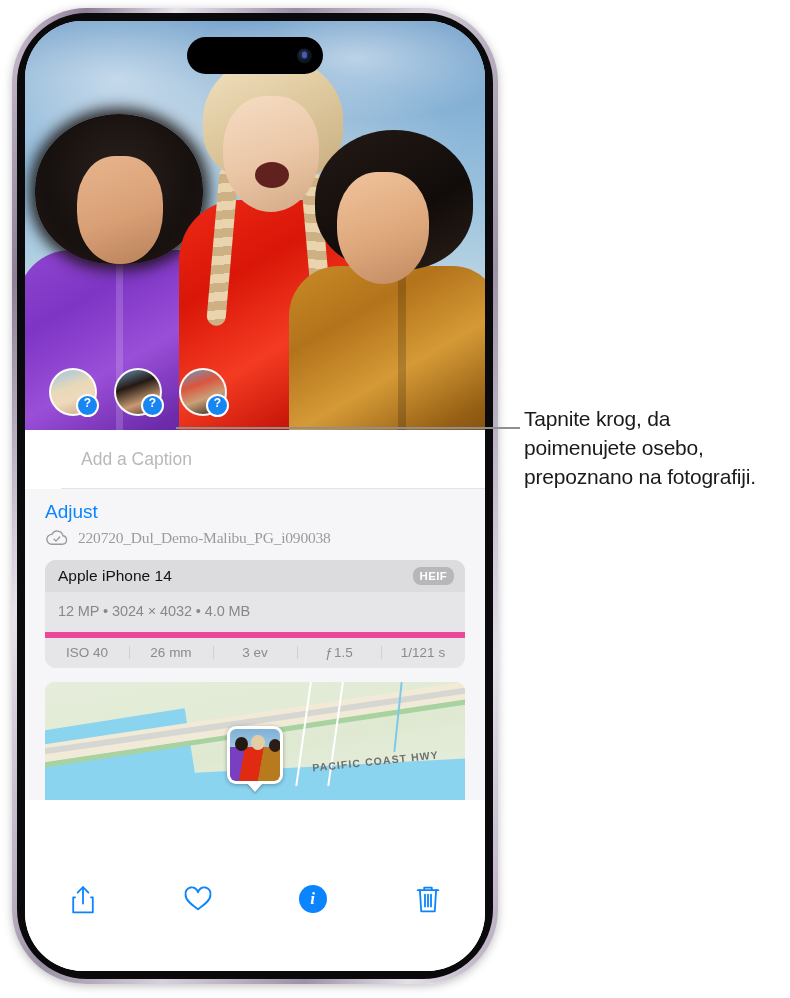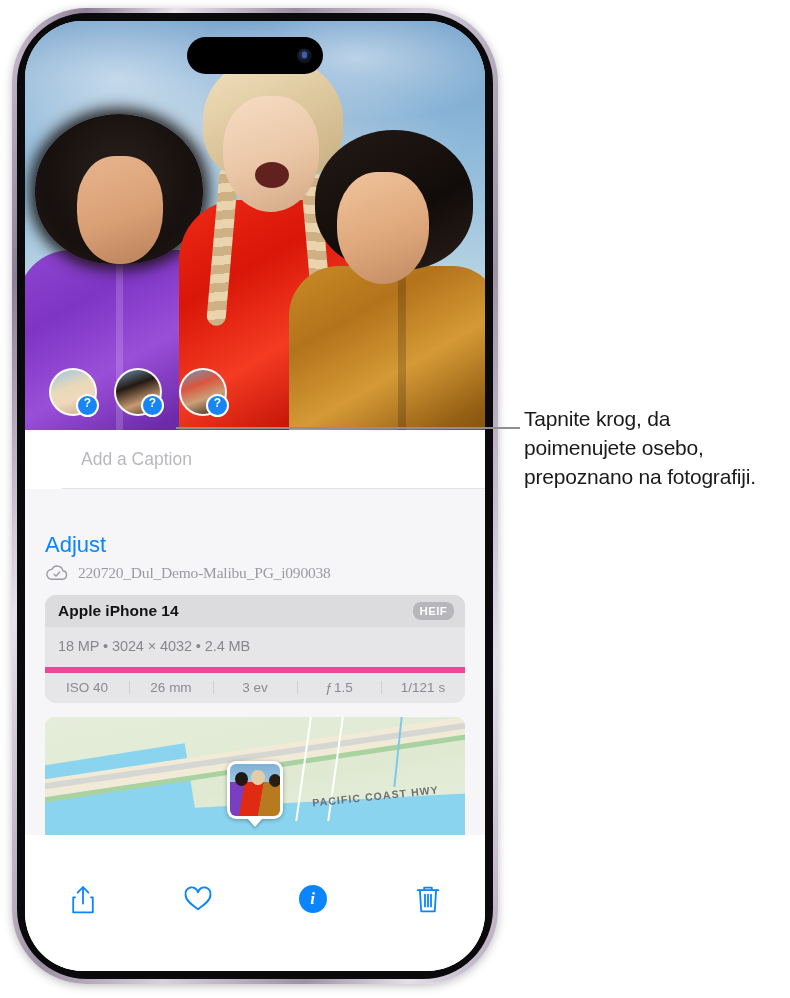--- a/index.html
+++ b/index.html
@@ -197,38 +197,38 @@
   }
   .caption-placeholder { color: #b9b9bd; font-size: 17.5px; }
 
   .info-body { background: #f6f6f8; padding: 12px 0 0; }
 
   .date-row {
     display: flex; align-items: baseline; justify-content: space-between;
     padding: 0 20px;
   }
   .date-text { font-size: 16px; font-weight: 700; color: #141416; letter-spacing: -.1px; }
-  .adjust-link { font-size: 22px; color: #0a84ff; margin-top: 31px; }
+  .adjust-link { font-size: 19px; color: #0a84ff; }
 
   .file-row { display:flex; align-items:center; gap: 9px; padding: 6px 20px 0 20px; }
   .cloud-ico { width: 24px; height: 18px; flex: none; }
   .file-name { font-size: 15.5px; color: #9a9aa0; letter-spacing: -.2px; font-family: Liberation Serif, serif; }
 
   .camera-card {
     margin: 13px 20px 0 20px;
     border-radius: 11px;
     overflow: hidden;
     background: #ebebed;
   }
   .cam-head {
     display:flex; align-items:center; justify-content:space-between;
     padding: 7px 11px 7px 13px;
     background: #dcdcde;
   }
-  .cam-model { font-size: 15.5px; font-weight: 700; color: #131315; }
+  .cam-model { font-size: 15.5px; font-weight: 400; color: #131315; }
   .heif-badge {
     background: #b6b6bb; color: #fdfdfd;
     font-size: 11.5px; font-weight: 600;
     padding: 3px 7px; border-radius: 8px;
     letter-spacing: .3px;
   }
   .cam-spec { padding: 8px 13px 9px 13px; background: #e6e6e9; }
   .cam-spec div { font-size: 14.5px; color: #87878d; line-height: 1.62; letter-spacing: -.1px; }
   .cam-exif {
     display:flex; align-items:center;
@@ -440,21 +440,21 @@
           </span>
           <span class="file-name">220720_Dul_Demo-Malibu_PG_i090038</span>
         </div>
 
         <div class="camera-card">
           <div class="cam-head">
             <span class="cam-model">Apple iPhone 14</span>
             <span class="heif-badge">HEIF</span>
           </div>
           <div class="cam-spec">
-            <div>18 MP • 3024 × 4032 • 2.4 MB</div>
+            <div>12 MP • 3024 × 4032 • 4.0 MB</div>
           </div>
           <div class="cam-exif">
             <span class="cell">ISO 40</span>
             <span class="cell">26 mm</span>
             <span class="cell">3 ev</span>
             <span class="cell">ƒ 1.5</span>
             <span class="cell">1/121 s</span>
           </div>
         </div>
 

